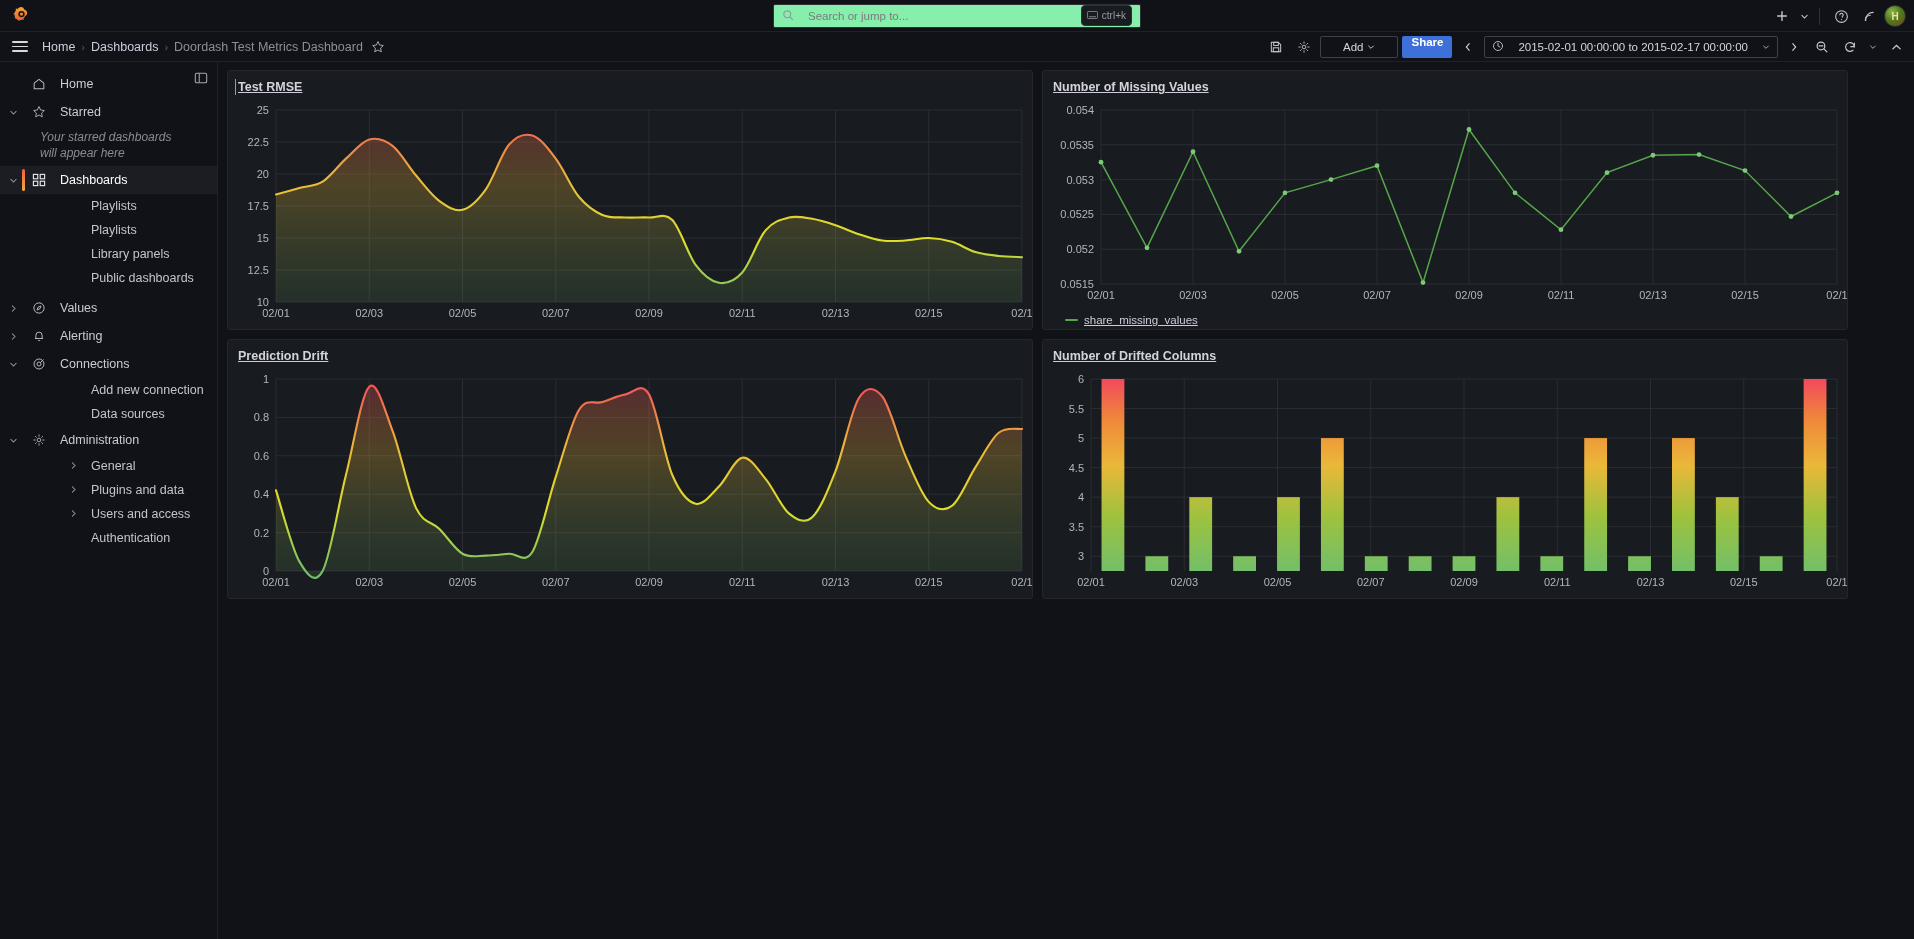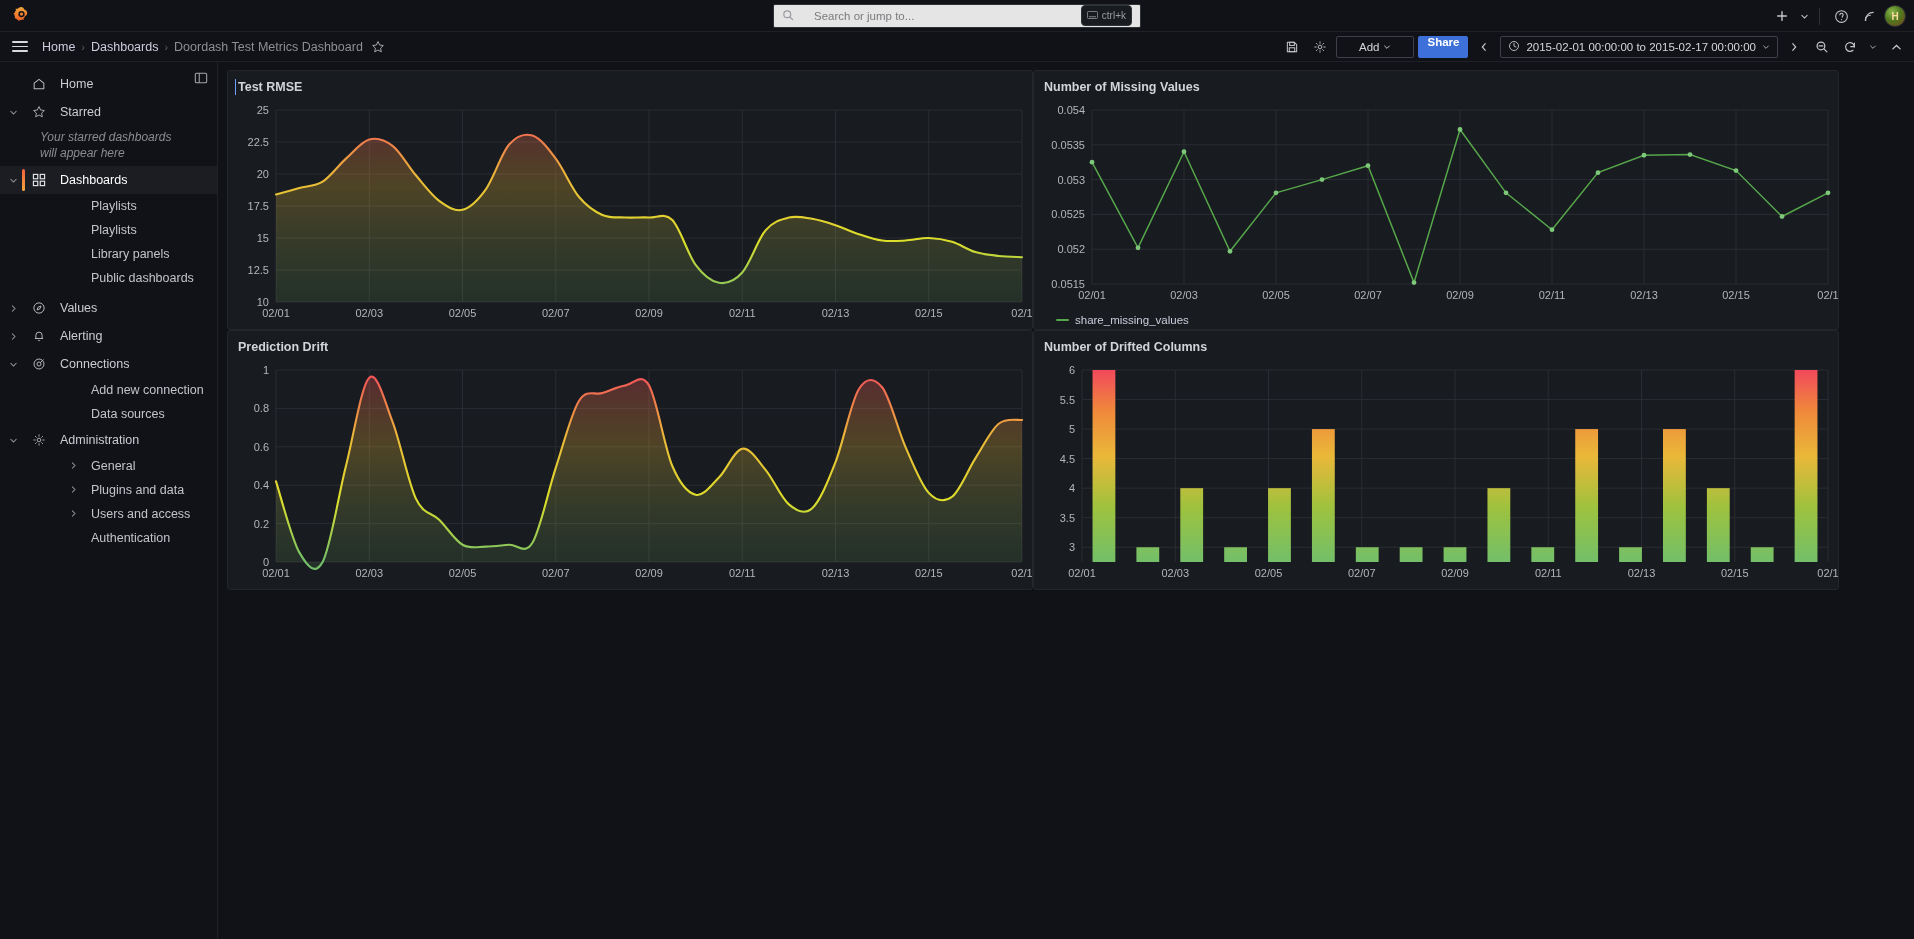--- a/index.html
+++ b/index.html
@@ -15,27 +15,27 @@
     height:32px; width:100%;
     background:#111217;
     display:flex; align-items:center;
     position:relative;
     border-bottom:1px solid #1f2127;
   }
   .gf-logo{ width:30px; height:30px; margin-left:6px; display:flex;align-items:center;justify-content:center;}
   .search-box{
     position:absolute; left:50%; transform:translateX(-50%);
     width:368px; height:24px;
-    background:#e5e5e5;
+    background:#86efac;
     border:1px solid #2c3235;
     border-radius:2px;
     display:flex; align-items:center;
     padding:0 8px;
     font-size:11.5px; color:#8e8e8e;
-    gap:20px;
+    gap:14px;
   }
   .search-box .ph{ flex:1; color:#7b7b7f; font-size:11.5px;}
   .kbd{
     background:#181b1f; border:1px solid #2c3235; border-radius:4px;
     font-size:10px; color:#9b9ba1; padding:4px 5px;
     display:flex; align-items:center; gap:4px;
   }
   .topbar-right{
     position:absolute; right:8px; top:0; height:32px;
     display:flex; align-items:center; gap:2px;
@@ -82,21 +82,21 @@
     font-family:"Liberation Sans",sans-serif;
   }
   .btn-blue{
     height:22px;border:none;border-radius:2px;
     background:#3d71d9;color:#fff;font-size:11.5px;font-weight:bold;
     display:flex;padding:0 9px;
     font-family:"Liberation Sans",sans-serif;
   }
   .time-picker{
     height:22px;border:1px solid #3d4147;border-radius:2px;
-    display:flex;align-items:center;gap:6px;padding:0 7px;
+    display:flex;align-items:center;gap:14px;padding:0 7px;
     font-size:11.5px;color:#d4d5d9;
   }
   
   .body-wrap{ display:flex; height:877px; width:100%;}
   
   .sidebar{
     width:218px; min-width:218px;
     background:#111217;
     border-right:1px solid #1f2127;
     padding-top:8px;
@@ -129,20 +129,22 @@
     position:absolute;margin-left:-22px;color:#8d8e94;font-size:9px;
   }
   .nav-note{
     font-size:12px;color:#8b8c92;font-style:italic;line-height:16px;
     padding:3px 10px 5px 40px; max-width:200px;
   }
   
   .dash{
     flex:1; background:#111217; padding:8px 9px 0 9px;
     display:flex; flex-wrap:wrap; align-content:flex-start;
+    gap:9px;
+    text-decoration:underline;
   }
   .panel{
     background:#181b1f;
     border:1px solid #23262b;
     border-radius:3px;
     width:806px; height:260px;
     display:flex;flex-direction:column;
     padding:7px 0 0 0;
   }
   .panel-title{

